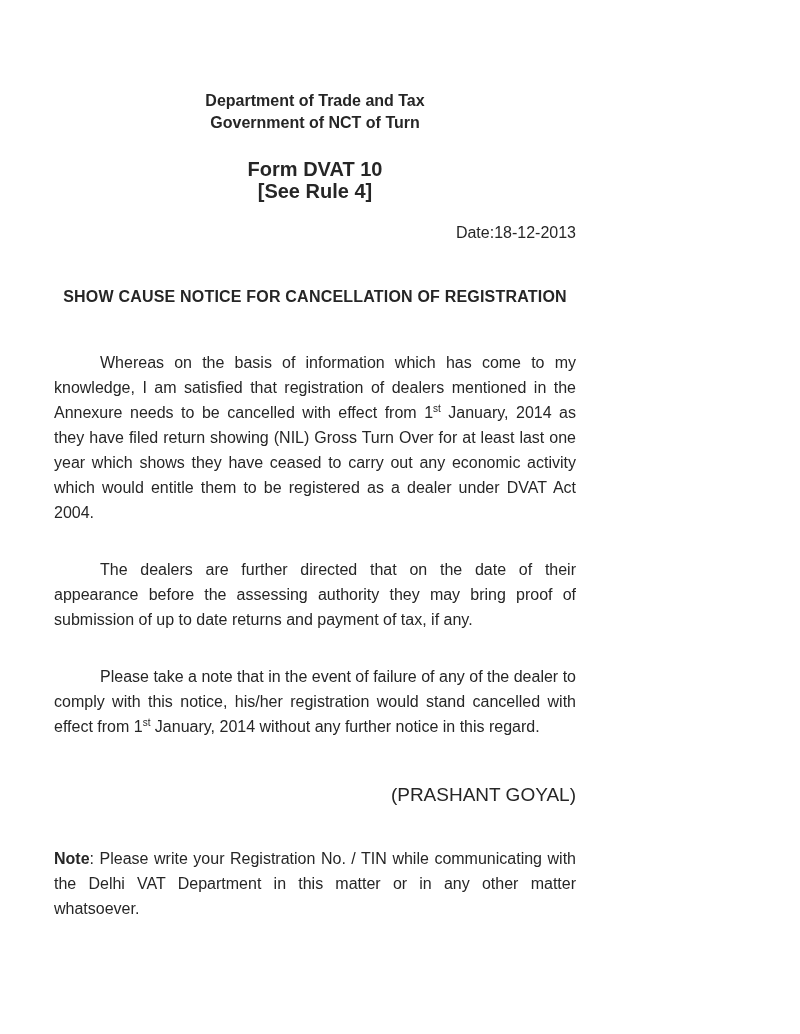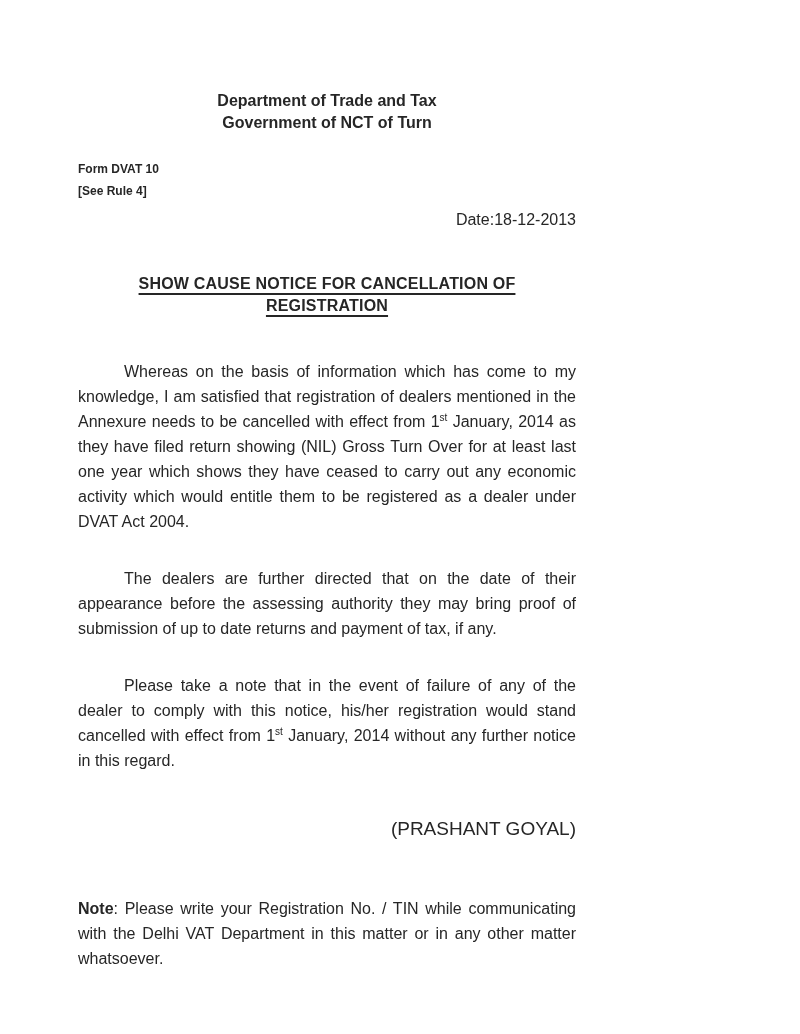--- a/index.html
+++ b/index.html
@@ -6,51 +6,51 @@
   html, body { background: #ffffff; }
   body {
     font-family: "Liberation Sans", "DejaVu Sans", sans-serif;
     color: #262626;
   }
   .page {
     position: relative;
     width: 698px;
     height: 1034px;
     background: #ffffff;
-    padding: 90px 122px 0 78px;
+    padding: 90px 122px 0 54px;
     overflow: hidden;
   }
   .org-header {
     text-align: center;
     font-weight: bold;
     font-size: 16px;
     line-height: 22px;
   }
   .form-header {
+    text-align: center;
     font-weight: bold;
-    font-size: 12px;
+    font-size: 20px;
     line-height: 22px;
     margin-top: 24px;
   }
   .date-line {
     text-align: right;
     font-size: 16px;
     line-height: 22px;
-    margin-top: 7px;
+    margin-top: 20px;
   }
   .doc-title {
     text-align: center;
     font-weight: bold;
     font-size: 16px;
     line-height: 22px;
     margin-top: 42px;
     letter-spacing: 0.2px;
   }
   .doc-title span {
-    text-decoration: underline;
     text-underline-offset: 4px;
     text-decoration-thickness: 2px;
   }
   .body-copy { margin-top: 42px; }
   .para {
     font-size: 16px;
     line-height: 25px;
     text-align: justify;
     text-indent: 46px;
     margin-bottom: 12px;
@@ -61,21 +61,21 @@
     line-height: 0;
     vertical-align: super;
   }
   .signature {
     margin-top: 44px;
     text-align: right;
     font-size: 19px;
     line-height: 23px;
   }
   .note-para {
-    margin-top: 56px;
+    margin-top: 40px;
     font-size: 16px;
     line-height: 25px;
     text-align: justify;
   }
   .note-label { font-weight: bold; }
 </style>
 </head>
 <body>
 
 <div class="page">

